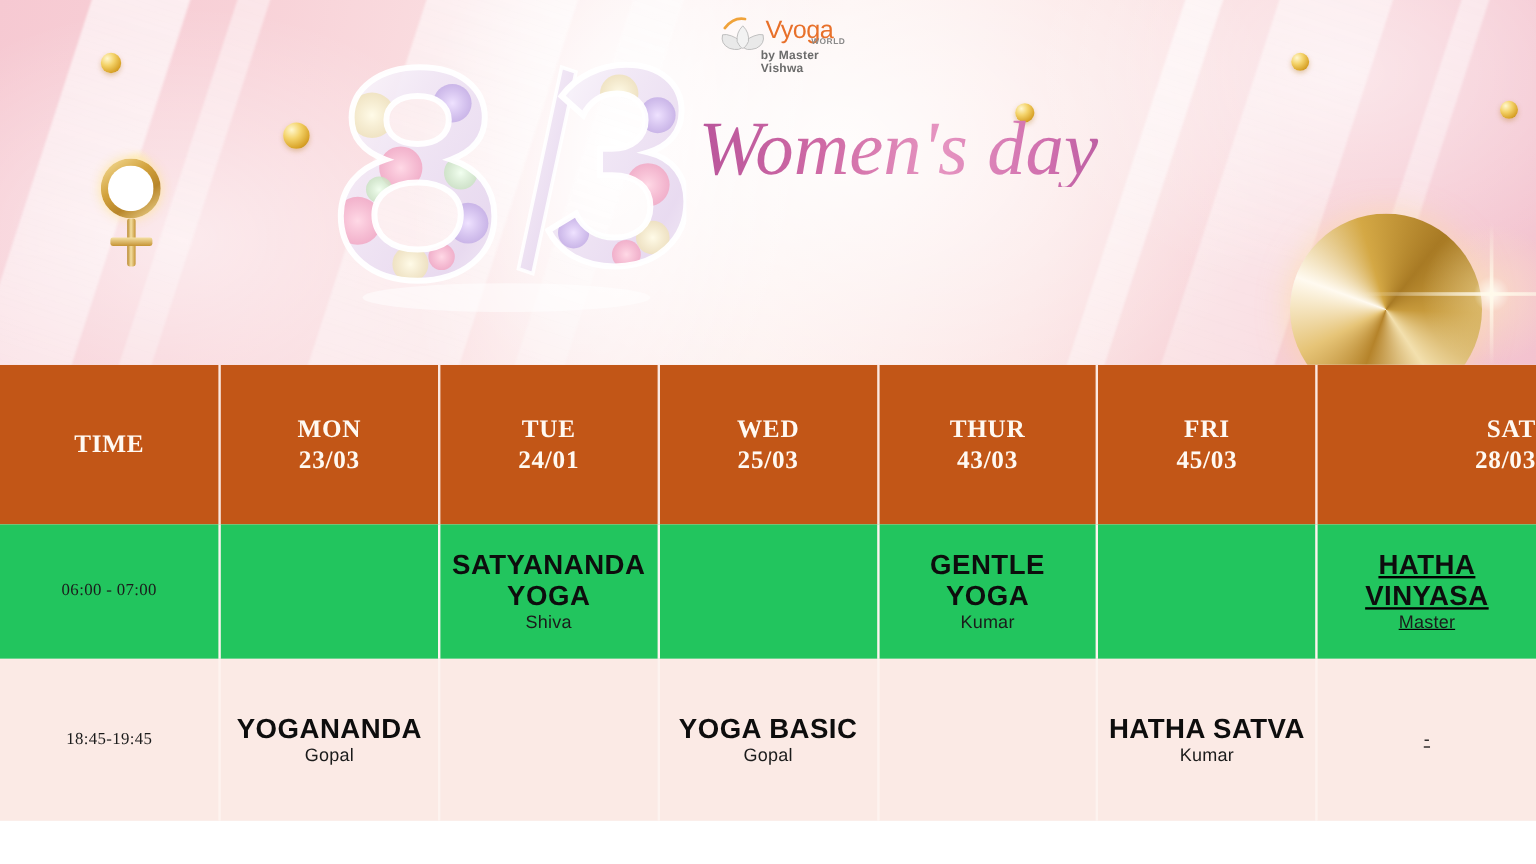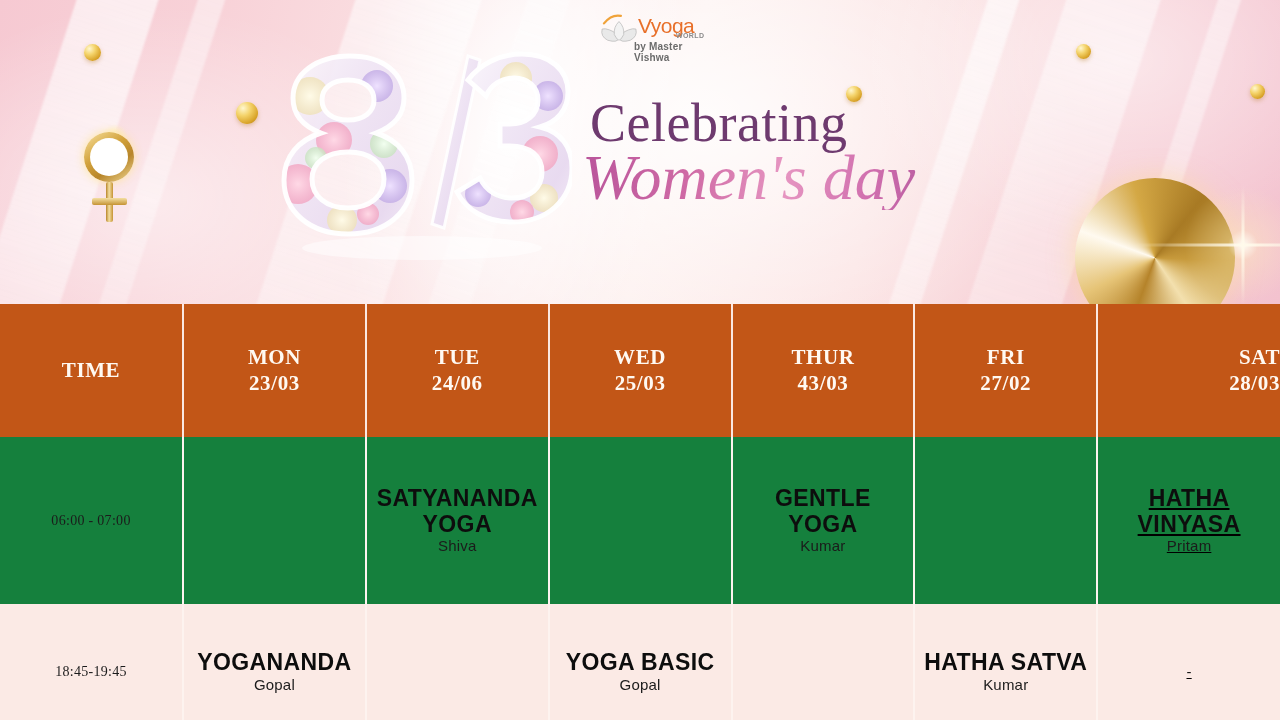--- a/index.html
+++ b/index.html
@@ -165,21 +165,21 @@
   .th-day-date { display:block; }
 
   .schedule tbody td {
     text-align:center;
     vertical-align:middle;
     border-right:2px solid #fdf3ef;
     padding:4px 6px;
   }
   .schedule tbody td:last-child { border-right:none;text-decoration:underline; }
 
-  tr.row-a td { background:#15803d; height:167px;margin-left:33px; }
+  tr.row-a td { background:#22c55e; height:112px;margin-left:33px; }
   tr.row-b td { background:#fbeae5; height:135px; }
 
   .time-cell {
     font-family:"Liberation Serif", serif;
     font-size:14px;
     color:#1b1b1b;
     letter-spacing:.3px;
   }
   .cls-name {
     font-family:"Liberation Sans", sans-serif;
@@ -318,21 +318,20 @@
         <path d="M40 16 Q42 24 34 28 Q24 31 22 26 Q24 20 32 17 Q37 15 40 16 Z" fill="#e9e9e9" stroke="#b9b9b9" stroke-width=".8"></path>
         <path d="M22 8 Q16 14 17 22 Q20 28 22 28 Q24 28 27 22 Q28 14 22 8 Z" fill="#f2f2f2" stroke="#b9b9b9" stroke-width=".8"></path>
         <path d="M6 10 Q14 0 24 2" fill="none" stroke="#f0a33a" stroke-width="2.4" stroke-linecap="round"></path>
       </svg>
       <div class="logo-v">Vyoga</div>
       <div class="logo-world">WORLD</div>
       <div class="logo-sub">by Master Vishwa</div>
     </div>
 
     <div class="headline">
-      <div class="celebrating">Celebrating</div>
       <div class="womensday">Women's day</div>
     </div>
   </div>
 
   <table class="schedule">
     <colgroup>
       <col class="c-time">
         <col class="c-day">
         <col class="c-day">
         <col class="c-day">
@@ -344,33 +343,33 @@
       <tr>
         <th>
           <span class="th-day-name">TIME</span>
         </th>
         <th>
           <span class="th-day-name">MON</span>
           <span class="th-day-date">23/03</span>
         </th>
         <th>
           <span class="th-day-name">TUE</span>
-          <span class="th-day-date">24/06</span>
+          <span class="th-day-date">24/01</span>
         </th>
         <th>
           <span class="th-day-name">WED</span>
           <span class="th-day-date">25/03</span>
         </th>
         <th>
           <span class="th-day-name">THUR</span>
           <span class="th-day-date">43/03</span>
         </th>
         <th>
           <span class="th-day-name">FRI</span>
-          <span class="th-day-date">27/02</span>
+          <span class="th-day-date">45/03</span>
         </th>
         <th>
           <span class="th-day-name">SAT</span>
           <span class="th-day-date">28/03</span>
         </th>
       </tr>
     </thead>
     <tbody>
 
       <tr class="row-a">
@@ -391,21 +390,21 @@
         <td>
           <div class="cls-name">GENTLE YOGA</div>
           <div class="cls-teacher">Kumar</div>
         </td>
         <td>
           <div class="cls-name"></div>
           <div class="cls-teacher"></div>
         </td>
         <td>
           <div class="cls-name">HATHA VINYASA</div>
-          <div class="cls-teacher">Pritam</div>
+          <div class="cls-teacher">Master</div>
         </td>
       </tr>
 
       <tr class="row-b">
         <td class="time-cell">18:45-19:45</td>
 
         <td>
           <div class="cls-name">YOGANANDA</div>
           <div class="cls-teacher">Gopal</div>
         </td>

